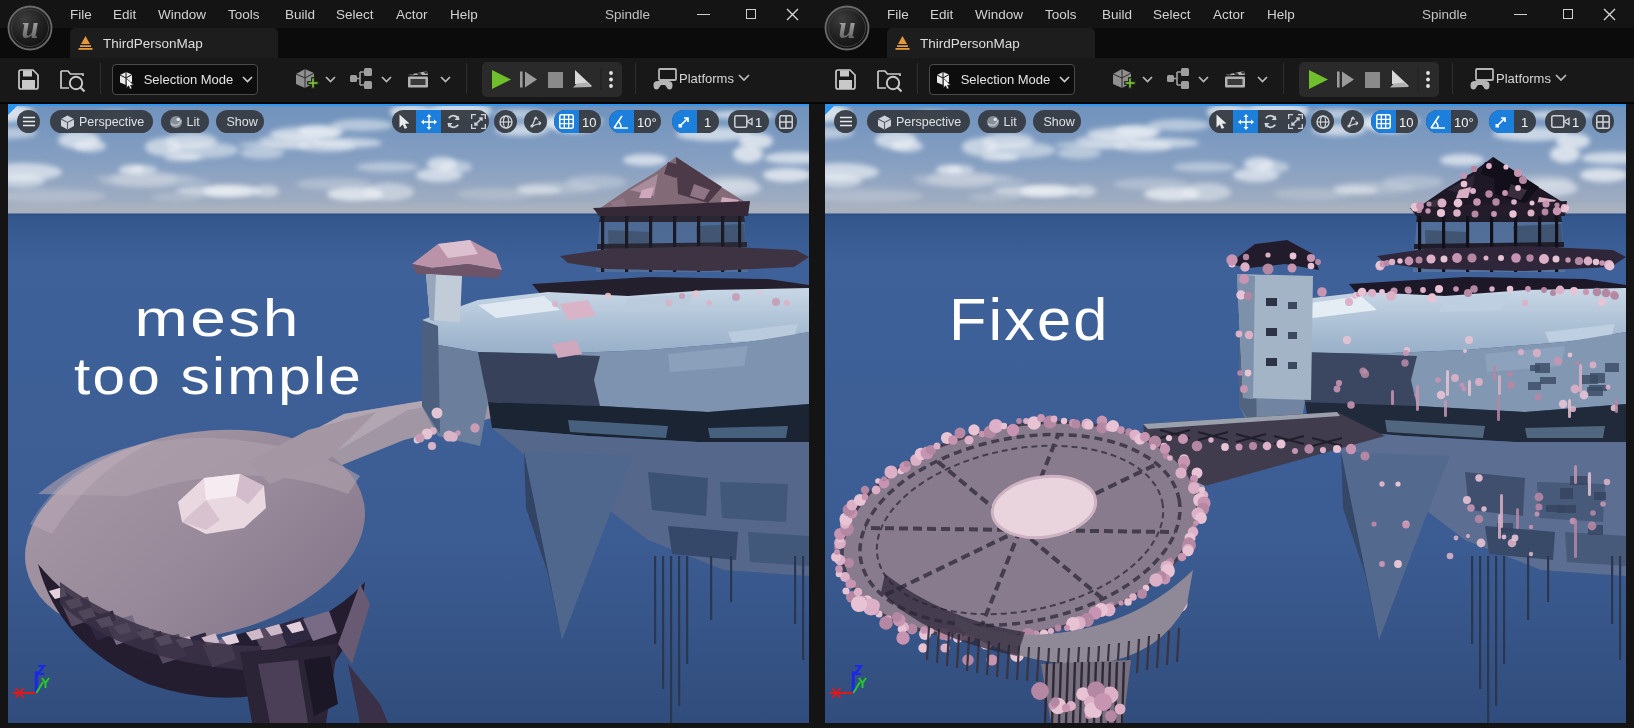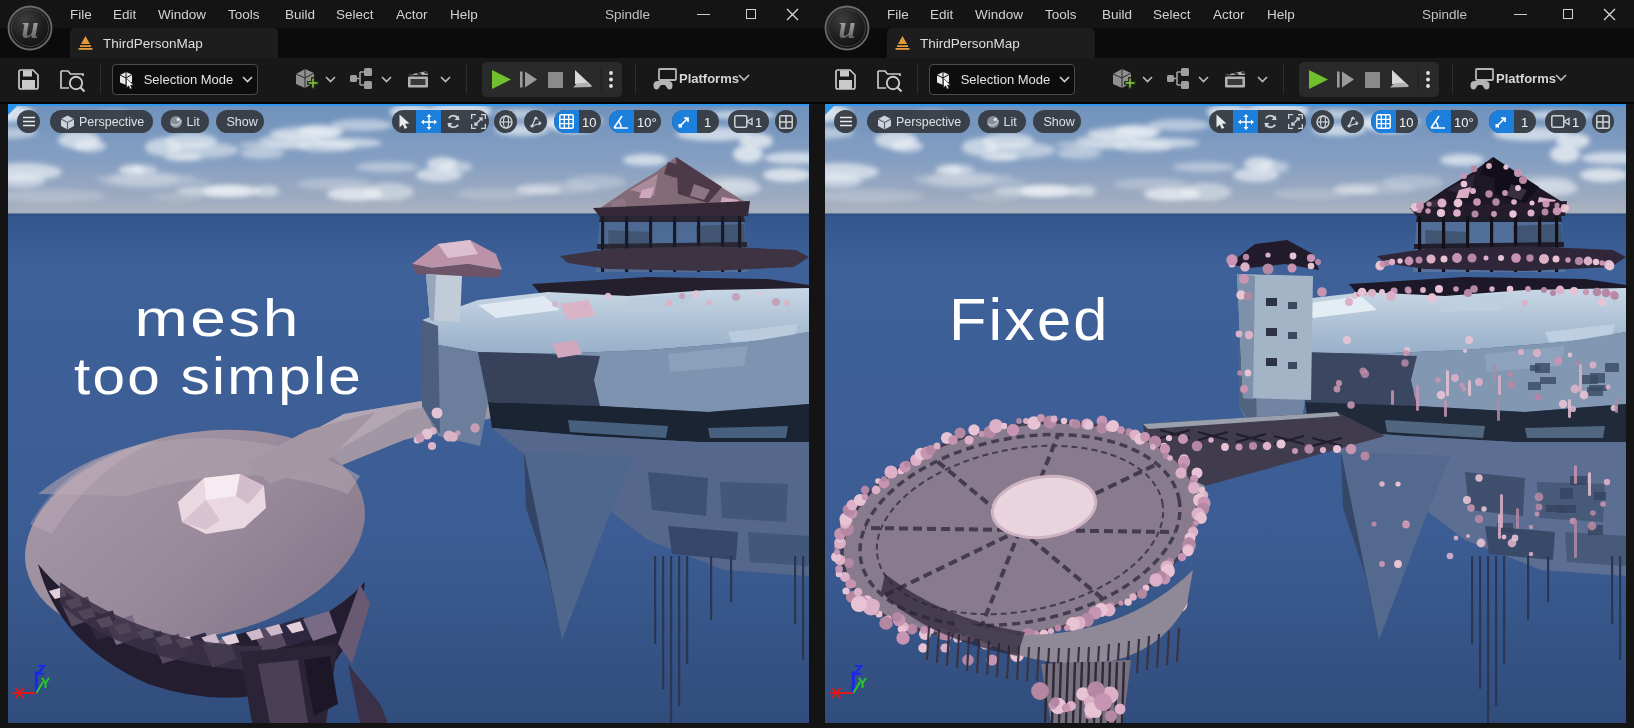--- a/index.html
+++ b/index.html
@@ -15,21 +15,21 @@
     border-radius:5px 5px 0 0; color:#dedede; font-size:13.5px; display:flex; align-items:center;
     padding-left:7px; }
   .toolbar { position:absolute; left:0; top:58px; width:100%; height:46px; background:#181818;
     border-bottom:2px solid #050505; }
   .ticon { position:absolute; }
   .vsep { position:absolute; top:63px; width:1px; height:31px; background:#2e2e2e; }
   .selmode { position:absolute; left:112px; top:64px; width:146px; height:31px; background:#0d0d0d;
     border:1px solid #4a4a4a; border-radius:4px; color:#e3e3e3; font-size:13px; display:flex;
     align-items:center; justify-content:center; }
   .playgrp { position:absolute; left:482px; top:62px; width:140px; height:35px; background:#2a2a2a; border-radius:5px; }
-  .plat { position:absolute; left:679px; top:71px; font-size:13px; color:#d6d6d6;font-weight:bold; }
+  .plat { position:absolute; left:679px; top:71px; font-size:13px; color:#d6d6d6; }
   .viewport { position:absolute; left:8px; top:104px; width:801px; height:619px; overflow:hidden; background:#3c5d94; }
   .scene { position:absolute; left:0; top:0; }
   .vic { position:absolute; }
   .vtxt { position:absolute; top:10.5px; font-size:12.5px; color:#dde0e4; }
   .vnum { position:absolute; top:10.5px; font-size:13px; color:#f2f4f6; }
   .bigtxt { position:absolute; left:0; width:420px; text-align:center; color:#fff;
     font-size:52px; font-weight:400; letter-spacing:2px; white-space:nowrap; }
 </style></head>
 <body>
 

